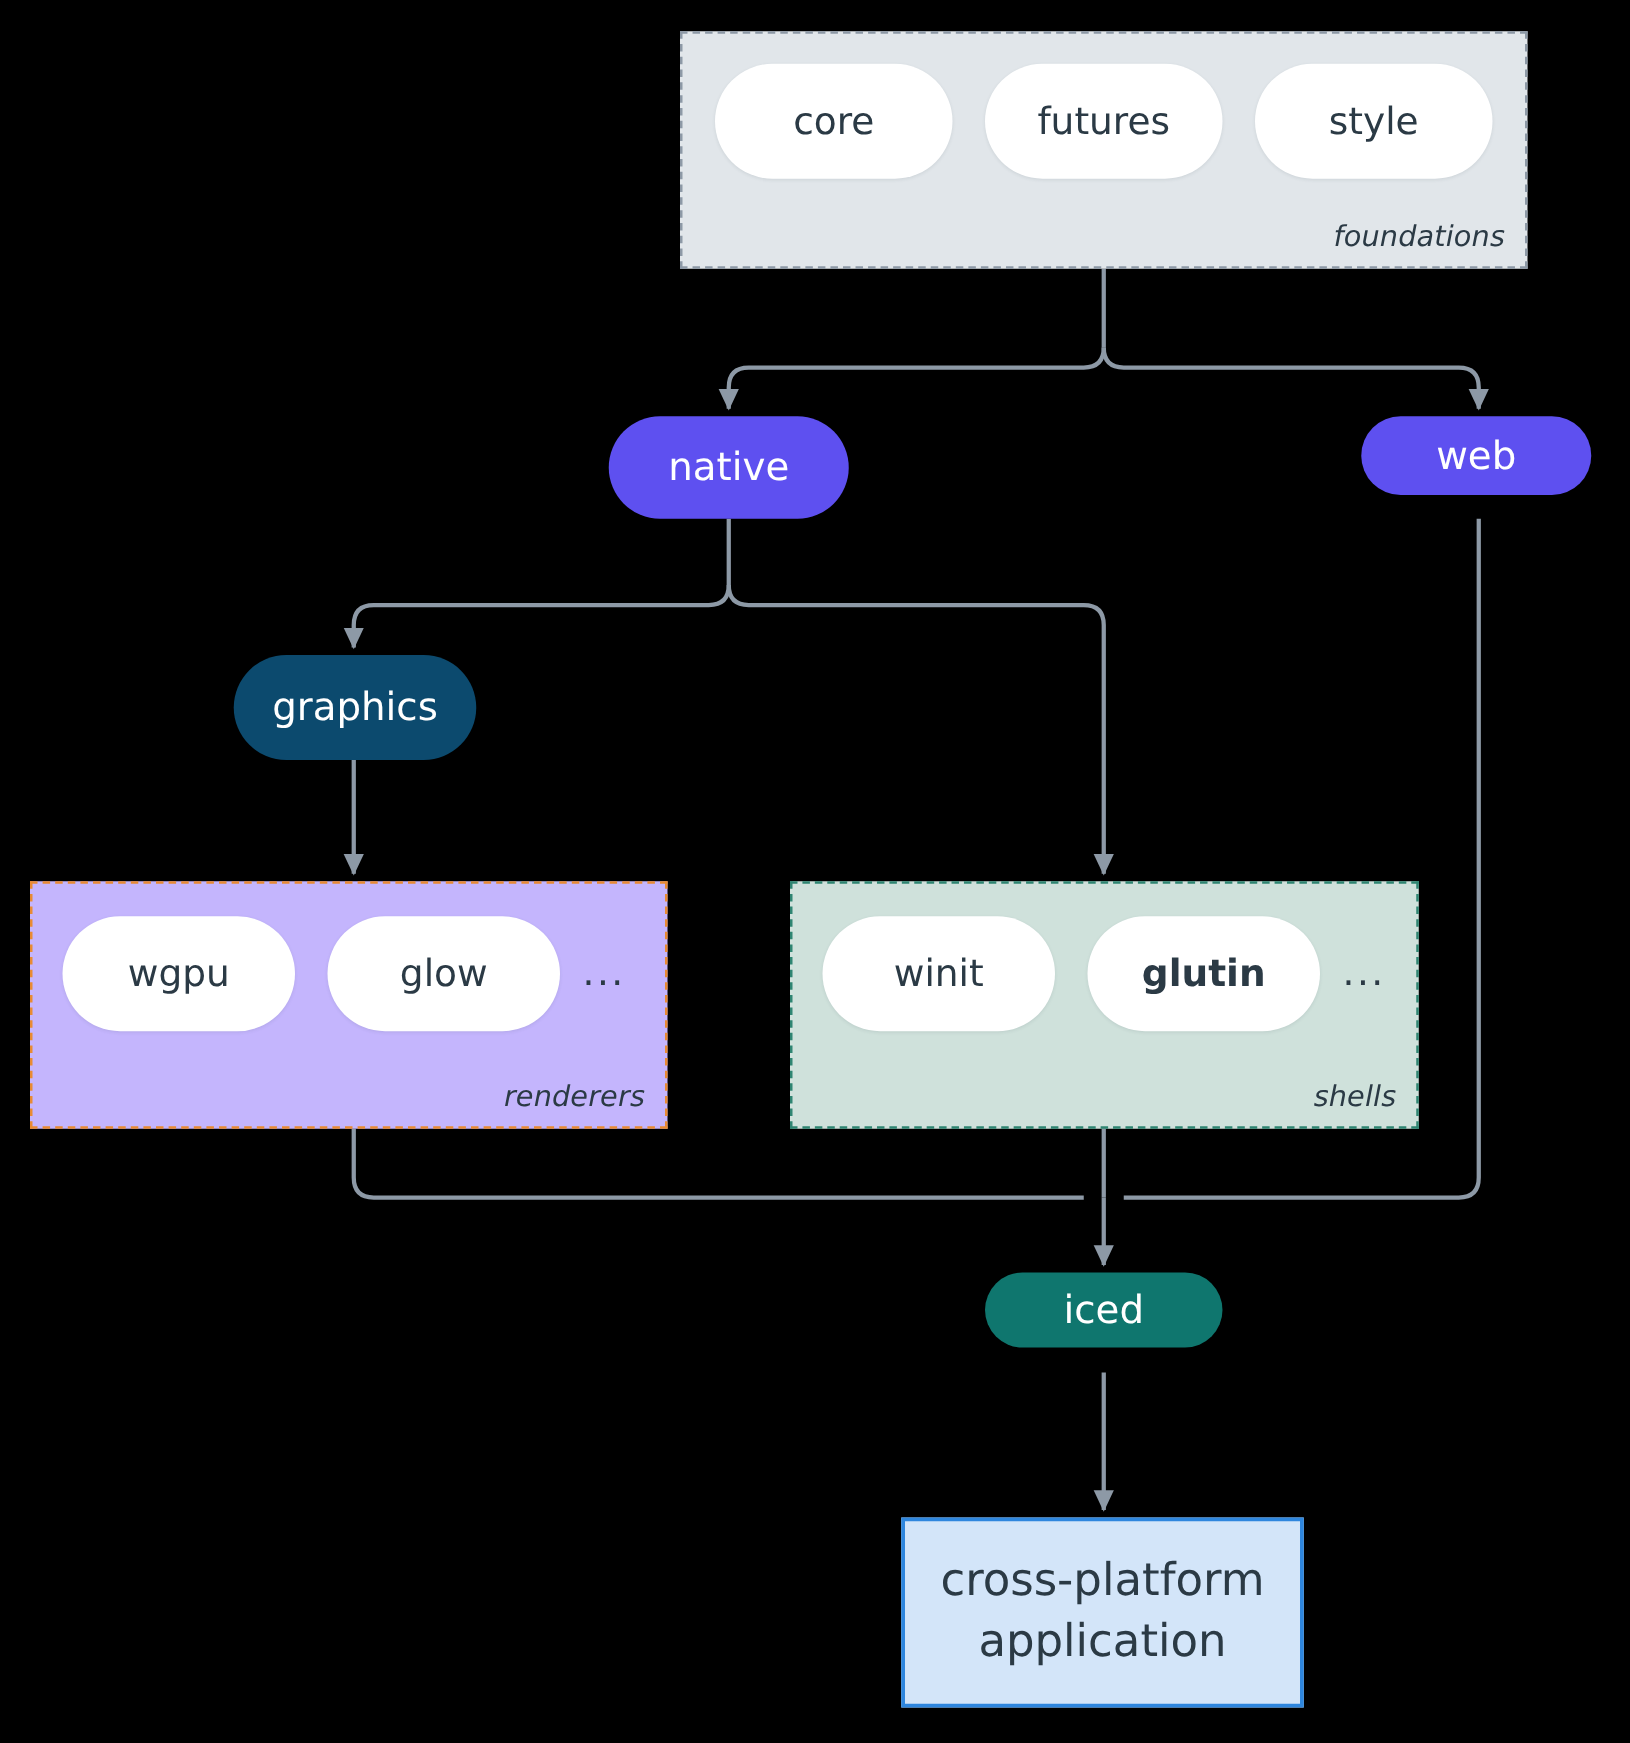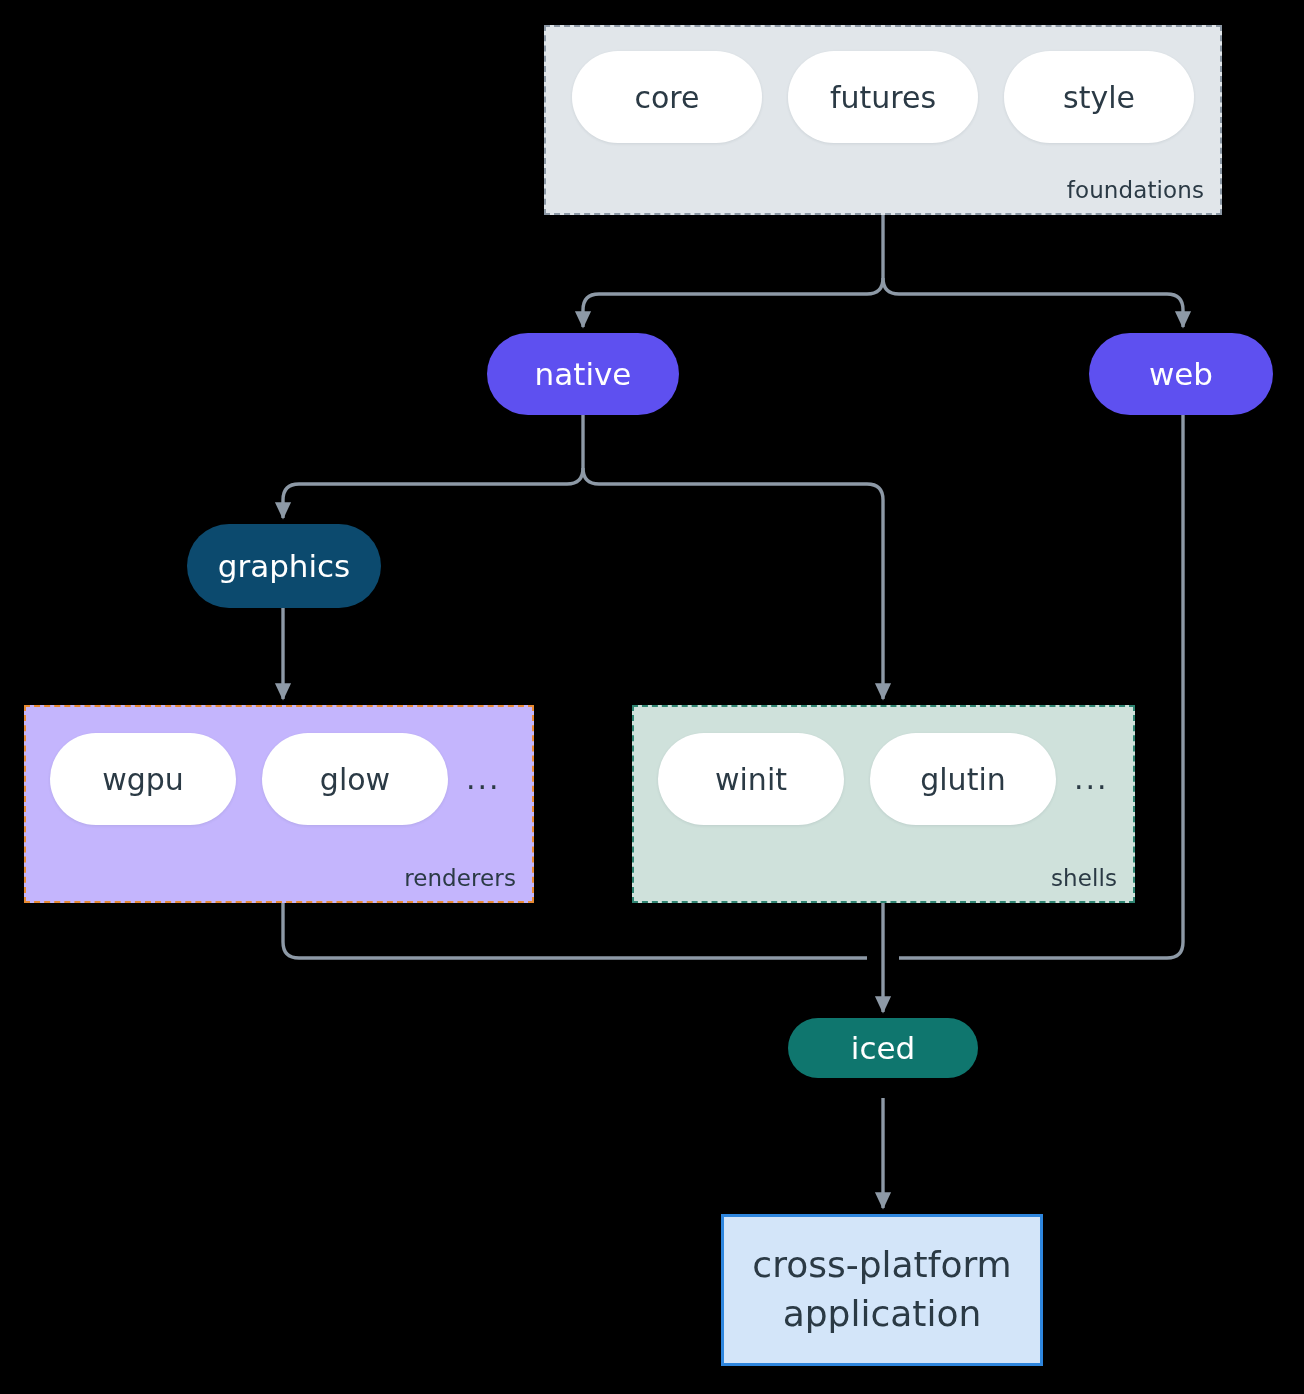--- a/index.html
+++ b/index.html
@@ -31,20 +31,21 @@
     box-sizing: border-box;
   }
   .group-label {
     position: absolute;
     right: 16px;
     bottom: 10px;
     font-size: 23px;
     color: #2b3a45;
     letter-spacing: 0.1px;
     white-space: nowrap;
+    font-style: italic;
   }
   .group-items {
     position: absolute;
     left: 0;
     top: 0;
     display: flex;
     align-items: center;
   }
 
   .group.foundations {
@@ -98,21 +99,21 @@
     margin-right: 26px;
     padding: 0 14px;
     box-sizing: border-box;
   }
   .w-core    { width: 190px; }
   .w-futures { width: 190px; }
   .w-style   { width: 190px; margin-right: 0; }
   .w-wgpu    { width: 186px; }
   .w-glow    { width: 186px; margin-right: 18px; }
   .w-winit   { width: 186px; text-align: center; }
-  .w-glutin  { width: 186px; margin-right: 18px; }
+  .w-glutin  { width: 186px; margin-right: 18px; font-weight: bold; }
 
   .ellipsis {
     font-size: 30px;
     color: #2b3a45;
     line-height: 92px;
     letter-spacing: 2px;
   }
 
   
   .node-pill {
@@ -123,21 +124,21 @@
     border-radius: 46px;
     font-size: 31px;
     color: #ffffff;
     box-sizing: border-box;
   }
   .node-native {
     left: 487px;  top: 333px;  width: 192px; height: 82px;
     background: #5e50f0;
   }
   .node-web {
-    left: 1089px; top: 333px;  width: 184px; height: 82px;
+    left: 1089px; top: 333px;  width: 184px; height: 63px;
     background: #5e50f0;
   }
   .node-graphics {
     left: 187px;  top: 524px;  width: 194px; height: 84px;
     background: #0c4a6e;
   }
   .node-iced {
     left: 788px;  top: 1018px; width: 190px; height: 60px;
     background: #0f766e;
   }

